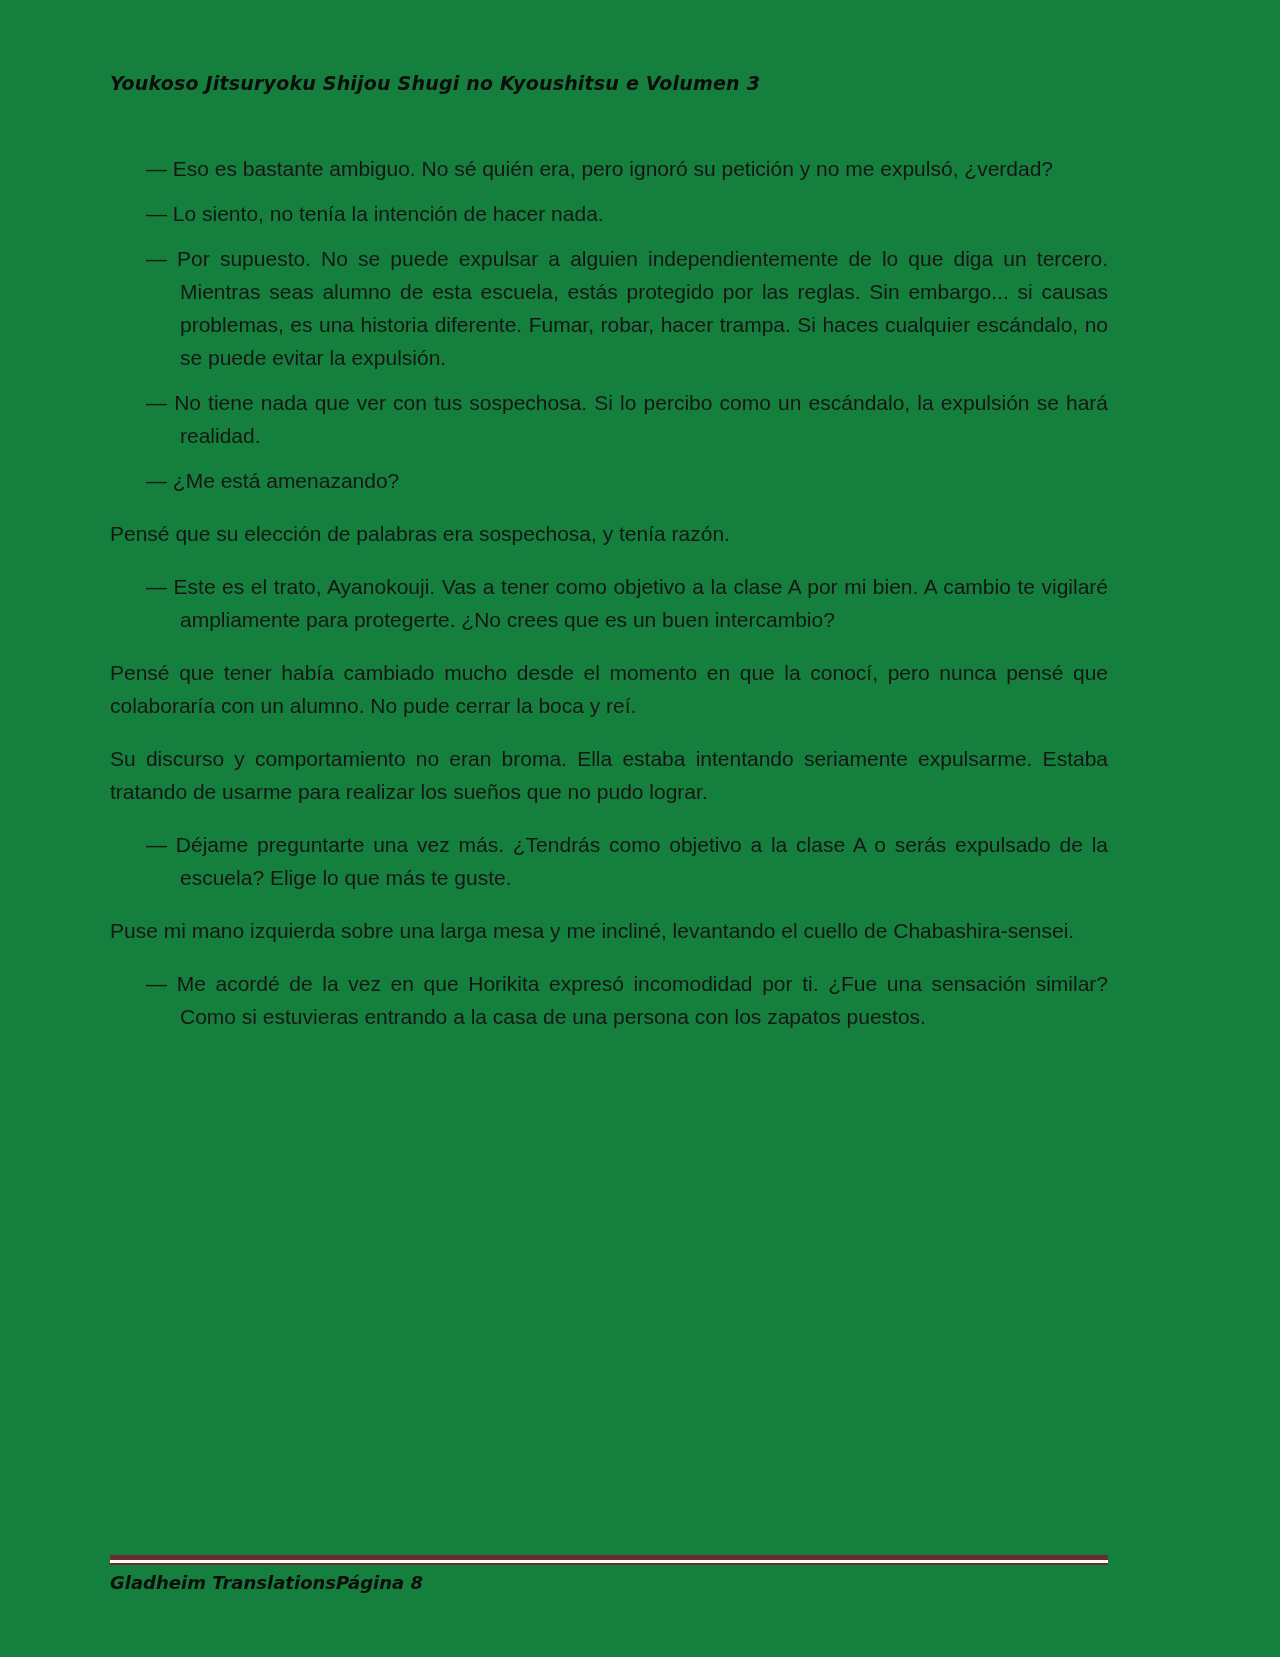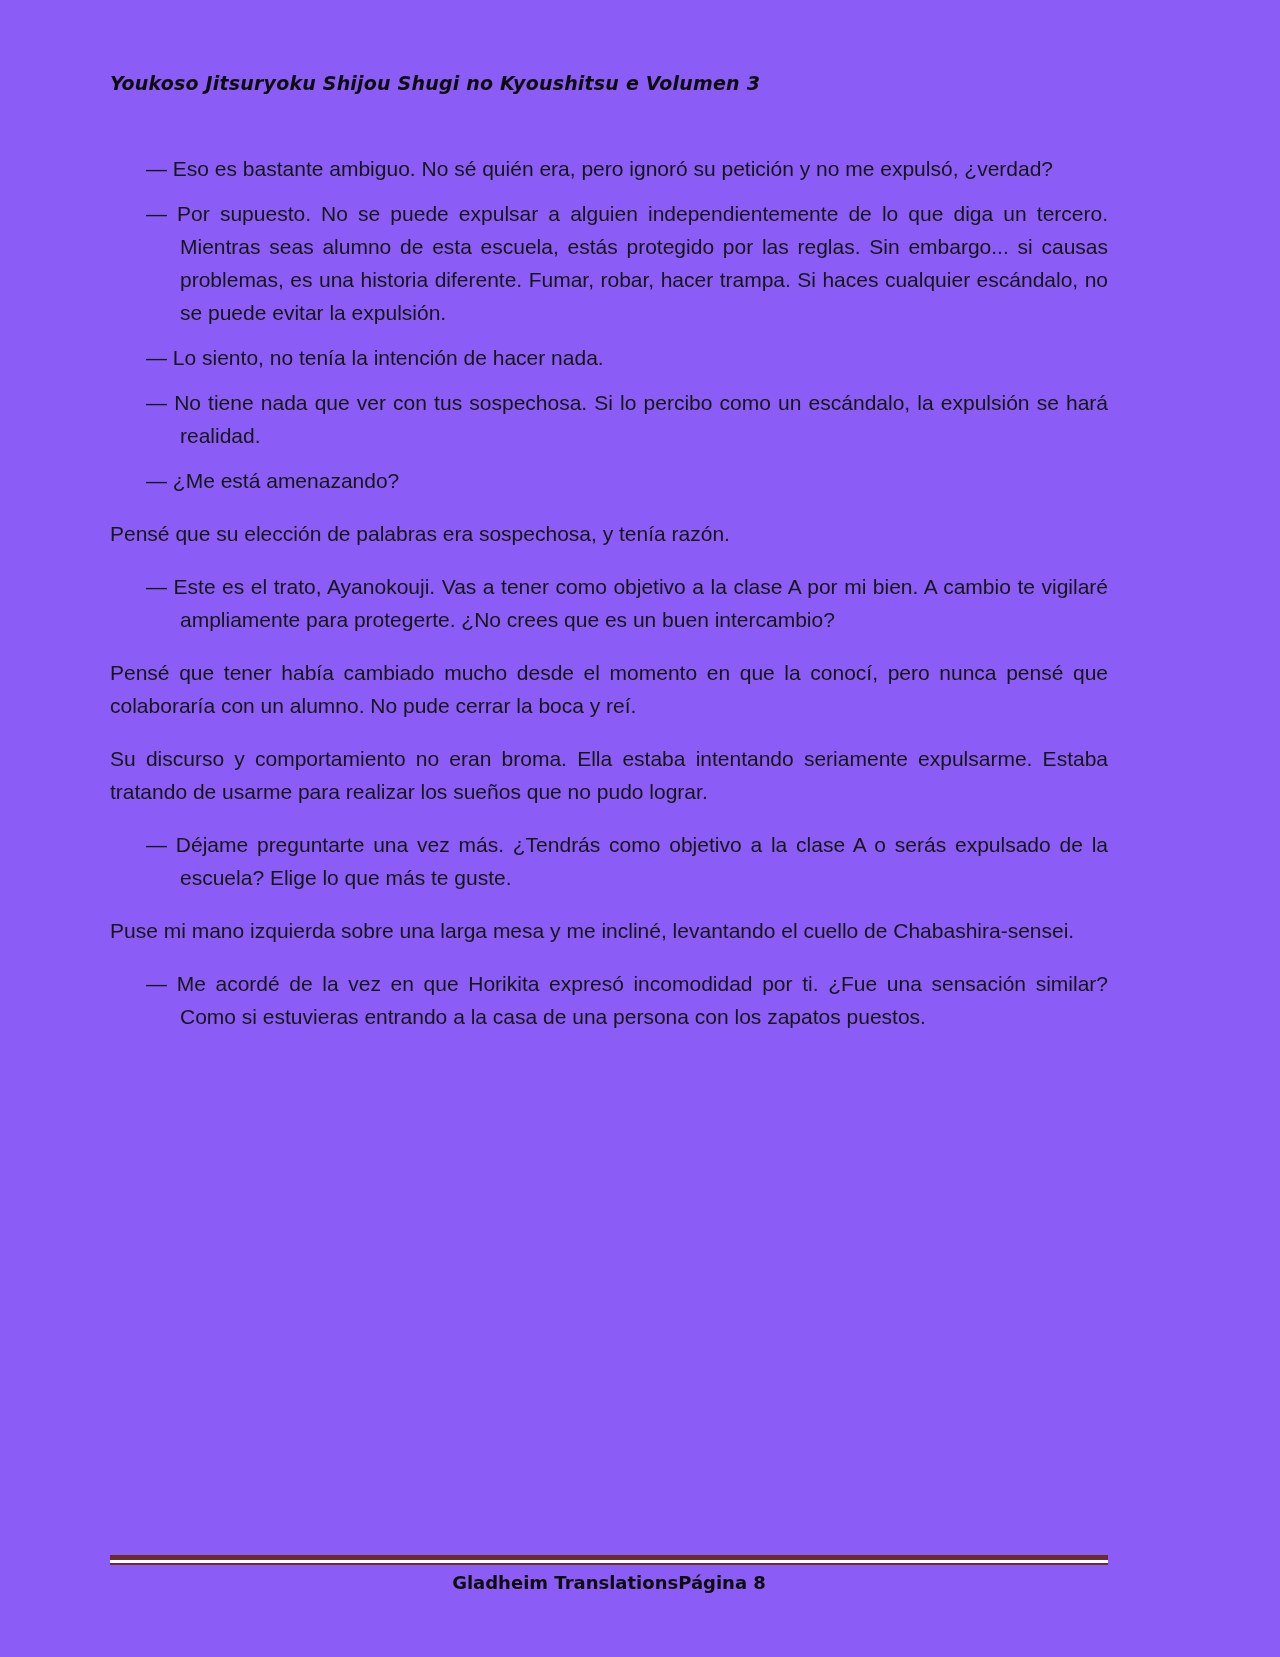--- a/index.html
+++ b/index.html
@@ -4,21 +4,21 @@
 <style>
   html, body {
     margin: 0;
     padding: 0;
     background: #ffffff;
   }
   .page {
     position: relative;
     width: 1280px;
     height: 1657px;
-    background: #8b5cf6;
+    background: #15803d;
     color: #161616;
     font-family: "Liberation Sans", sans-serif;
     box-sizing: border-box;
     overflow: hidden;
   }
   .doc-header {
     position: absolute;
     top: 72px;
     left: 110px;
     right: 172px;
@@ -56,41 +56,42 @@
   }
   .footer-rule {
     height: 3px;
     border-top: 5px solid #6d2c2c;
     border-bottom: 2px solid #6d2c2c;
     background: #ffffff;
     margin-bottom: 7px;
   }
   .footer-row {
     display: flex;
-    justify-content: center;
+    justify-content: flex-start;
     align-items: baseline;
     font-family: "DejaVu Sans", sans-serif;
     font-weight: bold;
+    font-style: italic;
     font-size: 18px;
     color: #0d0d0d;
   }
 </style>
 </head>
 <body>
 
 <div class="page">
 
   <header class="doc-header">
     <span>Youkoso Jitsuryoku Shijou Shugi no Kyoushitsu e Volumen 3</span>
   </header>
 
   <main class="doc-body">
     <p class="dialogue">— Eso es bastante ambiguo. No sé quién era, pero ignoró su petición y no me expulsó, ¿verdad?</p>
+    <p class="dialogue">— Lo siento, no tenía la intención de hacer nada.</p>
     <p class="dialogue">— Por supuesto. No se puede expulsar a alguien independientemente de lo que diga un tercero. Mientras seas alumno de esta escuela, estás protegido por las reglas. Sin embargo... si causas problemas, es una historia diferente. Fumar, robar, hacer trampa. Si haces cualquier escándalo, no se puede evitar la expulsión.</p>
-    <p class="dialogue">— Lo siento, no tenía la intención de hacer nada.</p>
     <p class="dialogue">— No tiene nada que ver con tus sospechosa. Si lo percibo como un escándalo, la expulsión se hará realidad.</p>
     <p class="dialogue">— ¿Me está amenazando?</p>
     <p class="narration">Pensé que su elección de palabras era sospechosa, y tenía razón.</p>
     <p class="dialogue">— Este es el trato, Ayanokouji. Vas a tener como objetivo a la clase A por mi bien. A cambio te vigilaré ampliamente para protegerte. ¿No crees que es un buen intercambio?</p>
     <p class="narration">Pensé que tener había cambiado mucho desde el momento en que la conocí, pero nunca pensé que colaboraría con un alumno. No pude cerrar la boca y reí.</p>
     <p class="narration">Su discurso y comportamiento no eran broma. Ella estaba intentando seriamente expulsarme. Estaba tratando de usarme para realizar los sueños que no pudo lograr.</p>
     <p class="dialogue">— Déjame preguntarte una vez más. ¿Tendrás como objetivo a la clase A o serás expulsado de la escuela? Elige lo que más te guste.</p>
     <p class="narration">Puse mi mano izquierda sobre una larga mesa y me incliné, levantando el cuello de Chabashira-sensei.</p>
     <p class="dialogue">— Me acordé de la vez en que Horikita expresó incomodidad por ti. ¿Fue una sensación similar? Como si estuvieras entrando a la casa de una persona con los zapatos puestos.</p>
   </main>

